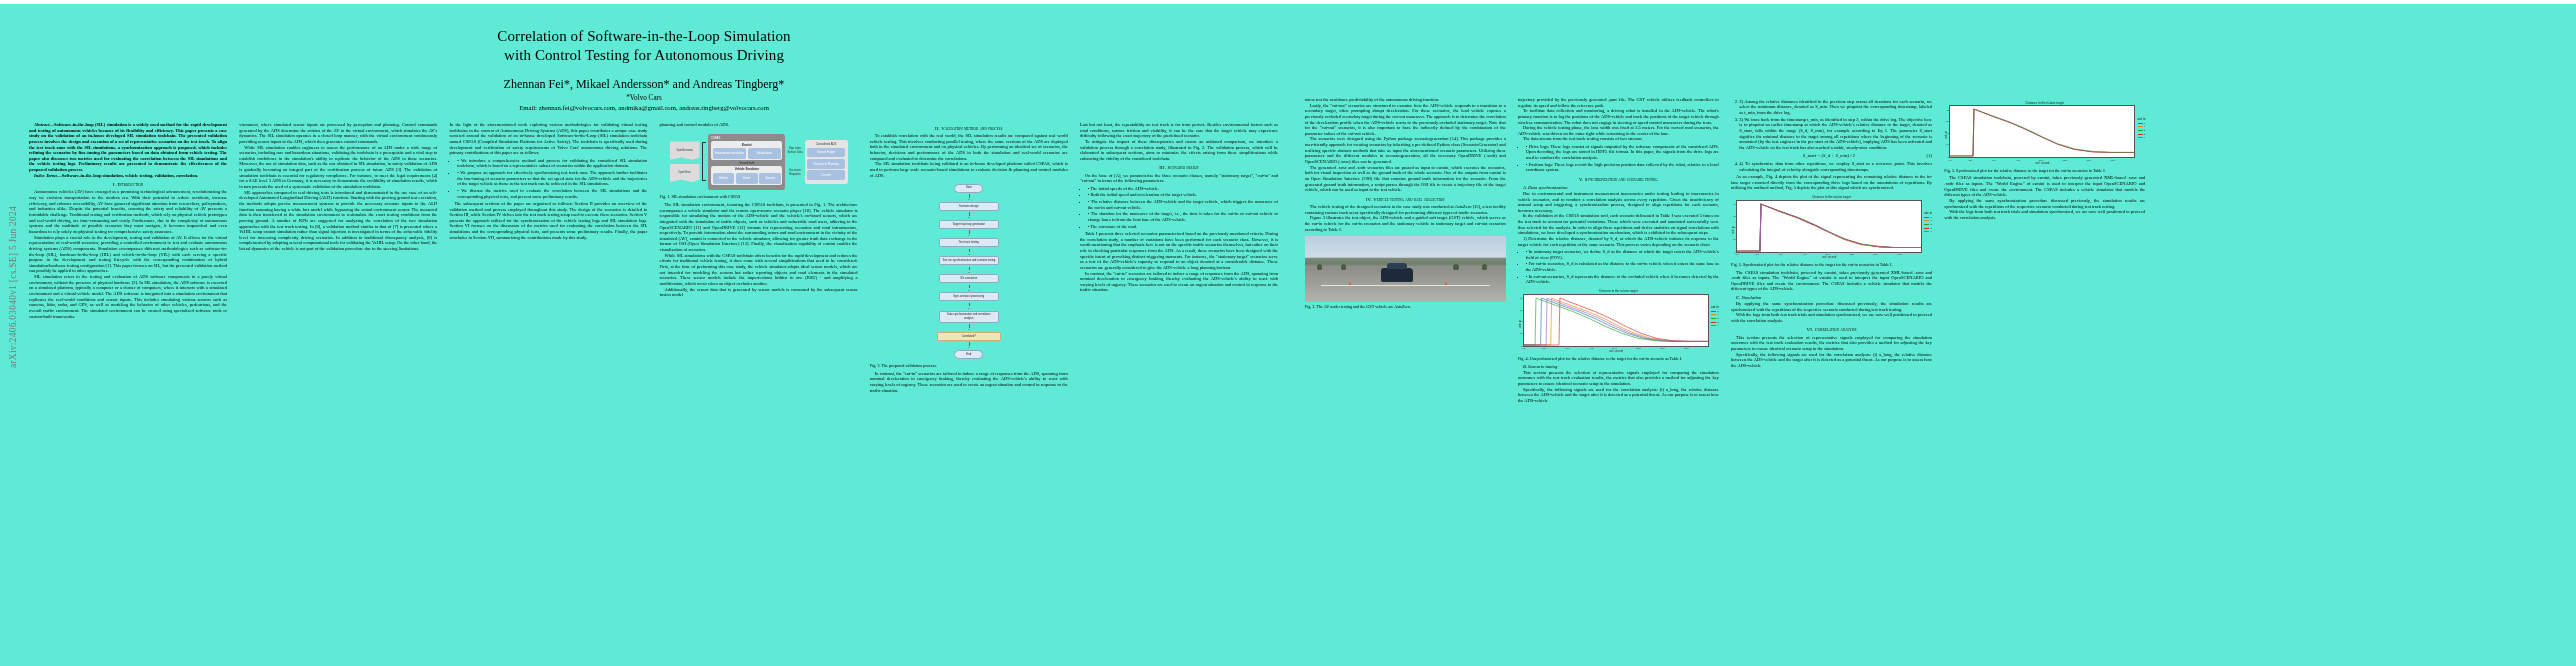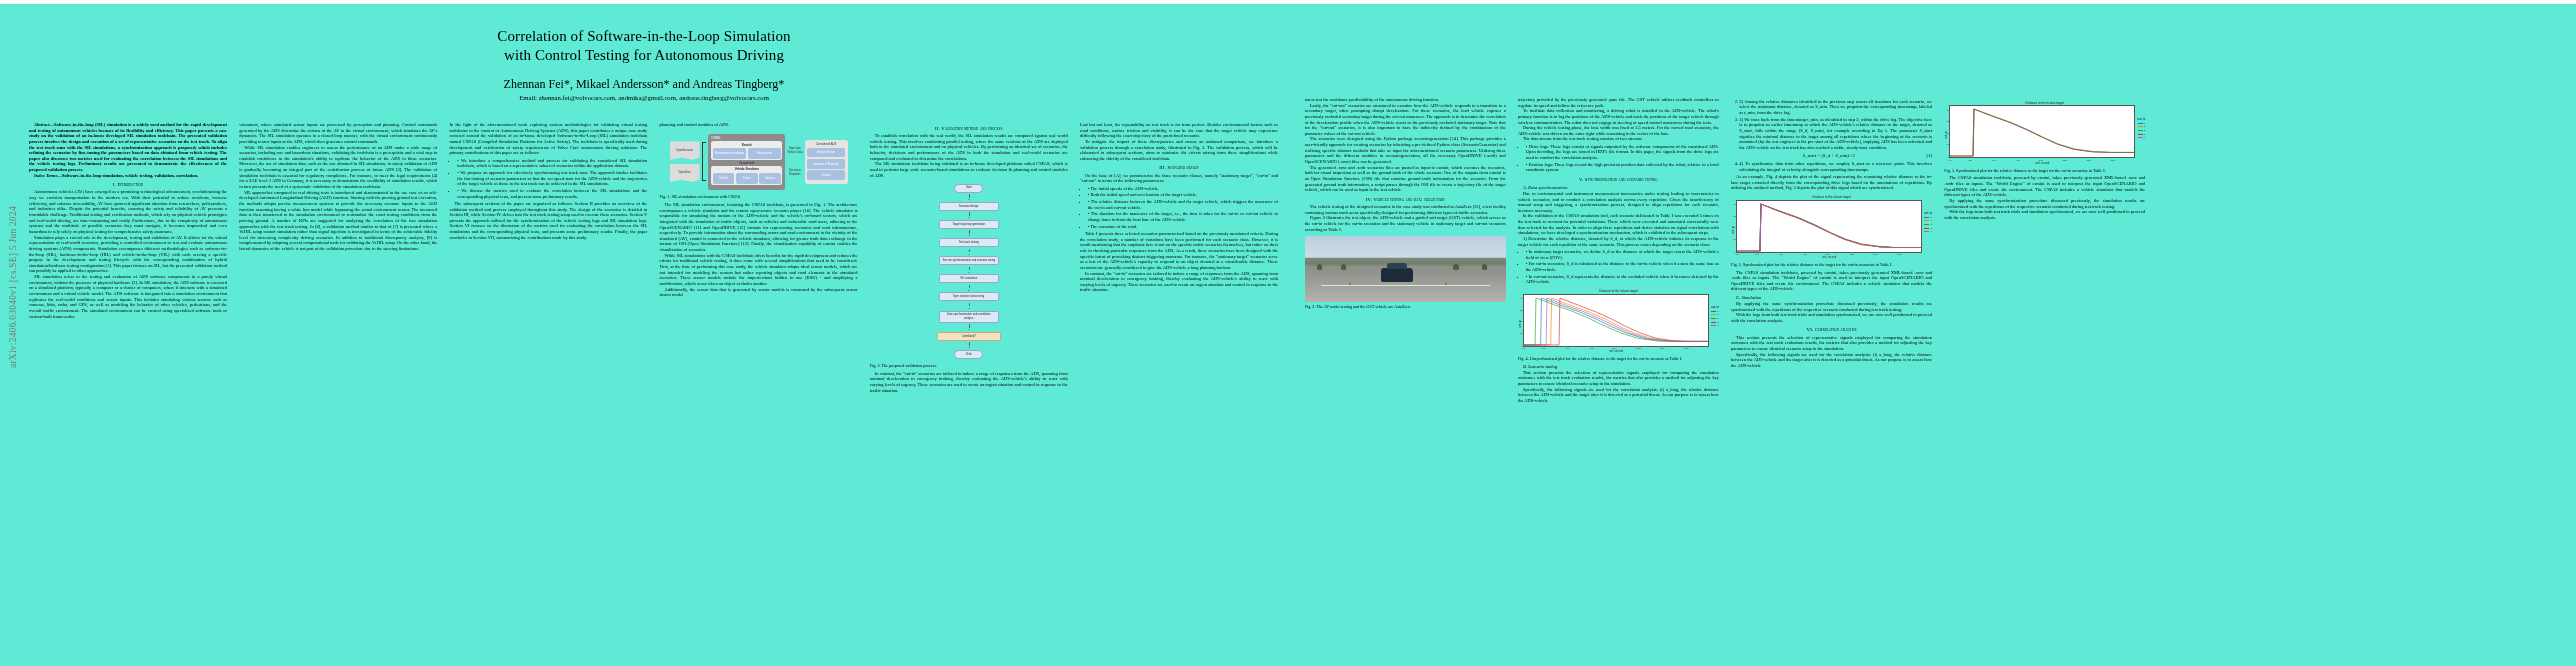--- a/index.html
+++ b/index.html
@@ -199,20 +199,21 @@
 <div class="page" id="page-1">
 
   <div class="arxiv-stamp">arXiv:2406.03040v1  [cs.SE]  5 Jun 2024</div>
 
   <div class="title-block">
     <h1 class="paper-title">
       <span>Correlation of Software-in-the-Loop Simulation</span><br>
       <span>with Control Testing for Autonomous Driving</span>
     </h1>
     <div class="authors">Zhennan Fei*, Mikael Andersson* and Andreas Tingberg*</div>
+    <div class="affil">*Volvo Cars</div>
     <div class="emails">Email: zhennan.fei@volvocars.com, andmika@gmail.com, andreas.tingberg@volvocars.com</div>
   </div>
 
   <div class="cols" id="p1-cols">
 
     <div class="col">
       <p class="abstract">
         <span class="abs-lead">Abstract—</span><span>Software-in-the-loop (SIL) simulation is a widely used method for the rapid development and testing of autonomous vehicles because of its flexibility and efficiency. This paper presents a case study on the validation of an in-house developed SIL simulation toolchain. The presented validation process involves the design and execution of a set of representative scenarios on the test track. To align the test track runs with the SIL simulations, a synchronization approach is proposed, which includes refining the scenarios by fine-tuning the parameters based on data obtained from vehicle testing. The paper also discusses two metrics used for evaluating the correlation between the SIL simulations and the vehicle testing logs. Preliminary results are presented to demonstrate the effectiveness of the proposed validation process.</span>
       </p>
       <p class="abstract">

